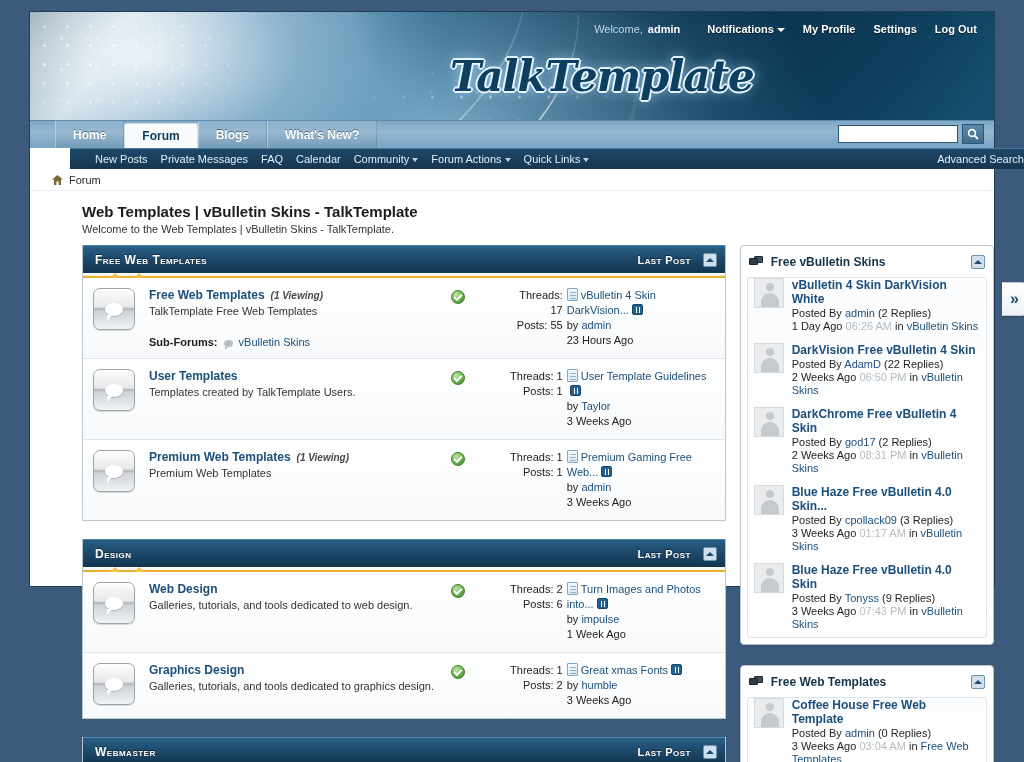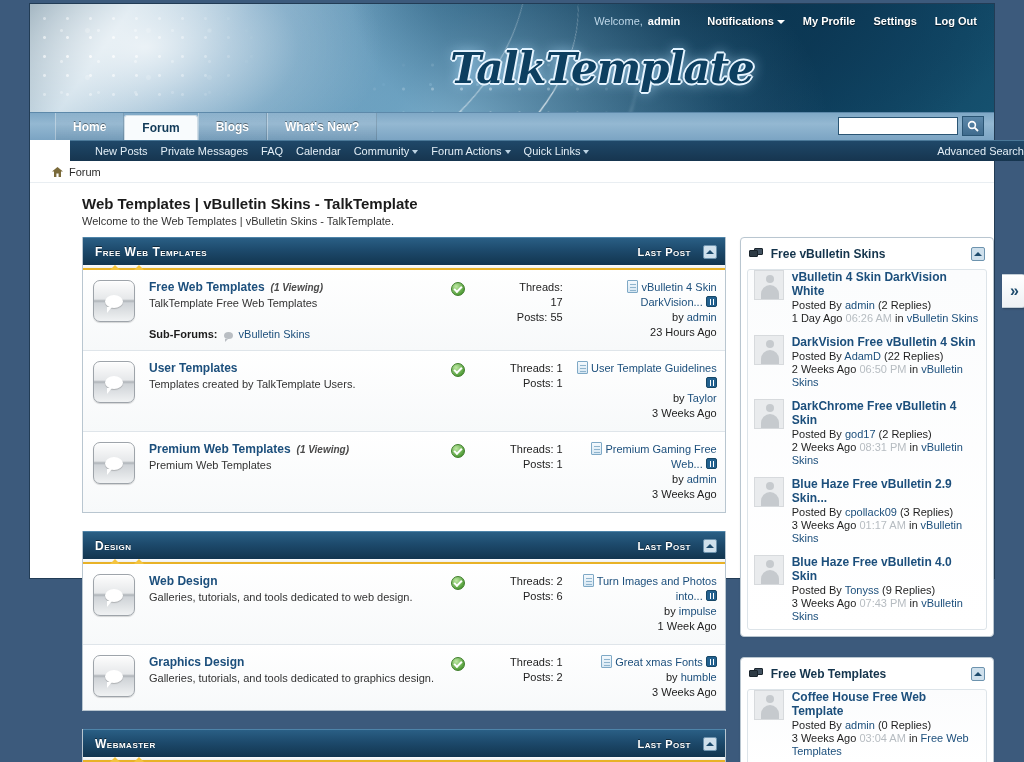--- a/index.html
+++ b/index.html
@@ -9,21 +9,21 @@
     overflow:hidden;
     background:#3c5a7c;
     font-family:"Liberation Sans", sans-serif;
     font-size:11px;
     color:#1c1c1c;
   }
   a { text-decoration:none; }
 
   
   #page {
-    position:absolute; left:30px; top:4px; width:964px; height:574px;
+    position:absolute; left:30px; top:12px; width:964px; height:574px;
     background:#ffffff;
     box-shadow:0 0 0 1px #223c55;
   }
 
   
   #banner {
     position:relative; height:108px; width:100%;
     background:
       radial-gradient(ellipse 340px 200px at 12% 40%, rgba(255,255,255,0.75) 0%, rgba(255,255,255,0.12) 45%, rgba(255,255,255,0) 70%),
       radial-gradient(ellipse 500px 320px at 44% 115%, rgba(190,230,255,0.55) 0%, rgba(160,210,245,0.10) 55%, rgba(0,0,0,0) 75%),
@@ -268,21 +268,21 @@
   }
   .greencheck:after {
     content:"";
     width:6px;height:3px;border-left:2px solid #ffffff;border-bottom:2px solid #ffffff;
     transform:rotate(-45deg); margin-top:-2px;
   }
   .fstats {
     flex:0 0 92px; text-align:right; font-size:11px; color:#222;
     line-height:15px; padding-right:4px;
   }
-  .flast { flex:0 0 150px; font-size:11px; line-height:15px; color:#222;text-align:right; }
+  .flast { flex:0 0 150px; font-size:11px; line-height:15px; color:#222; }
   .flast .tlink { color:#1c4f7c; }
   .docicon {
     display:inline-block; width:11px; height:13px; vertical-align:-2px;
     background:linear-gradient(#f4f9fd,#d6e7f3);
     border:1px solid #7fa9c6; border-radius:1px; margin-right:3px;
     position:relative;
   }
   .docicon:before {
     content:""; position:absolute; left:2px; top:3px; width:6px; height:1px;
     background:#8fb4cd; box-shadow:0 3px 0 #8fb4cd, 0 6px 0 #8fb4cd;
@@ -638,21 +638,21 @@
             <div class="wavatar"></div>
             <div class="wbody">
               <a class="wtlink" href="#">DarkChrome Free vBulletin 4 Skin</a>
               <div class="wmeta"><span>Posted By</span> <a href="#">god17</a> <span>(2 Replies)</span></div>
               <div class="wtime"><span>2 Weeks Ago</span> <span class="clock">08:31 PM</span> <span>in</span> <a href="#">vBulletin Skins</a></div>
             </div>
           </div>
           <div class="witem">
             <div class="wavatar"></div>
             <div class="wbody">
-              <a class="wtlink" href="#">Blue Haze Free vBulletin 2.9 Skin...</a>
+              <a class="wtlink" href="#">Blue Haze Free vBulletin 4.0 Skin...</a>
               <div class="wmeta"><span>Posted By</span> <a href="#">cpollack09</a> <span>(3 Replies)</span></div>
               <div class="wtime"><span>3 Weeks Ago</span> <span class="clock">01:17 AM</span> <span>in</span> <a href="#">vBulletin Skins</a></div>
             </div>
           </div>
           <div class="witem">
             <div class="wavatar"></div>
             <div class="wbody">
               <a class="wtlink" href="#">Blue Haze Free vBulletin 4.0 Skin</a>
               <div class="wmeta"><span>Posted By</span> <a href="#">Tonyss</a> <span>(9 Replies)</span></div>
               <div class="wtime"><span>3 Weeks Ago</span> <span class="clock">07:43 PM</span> <span>in</span> <a href="#">vBulletin Skins</a></div>

